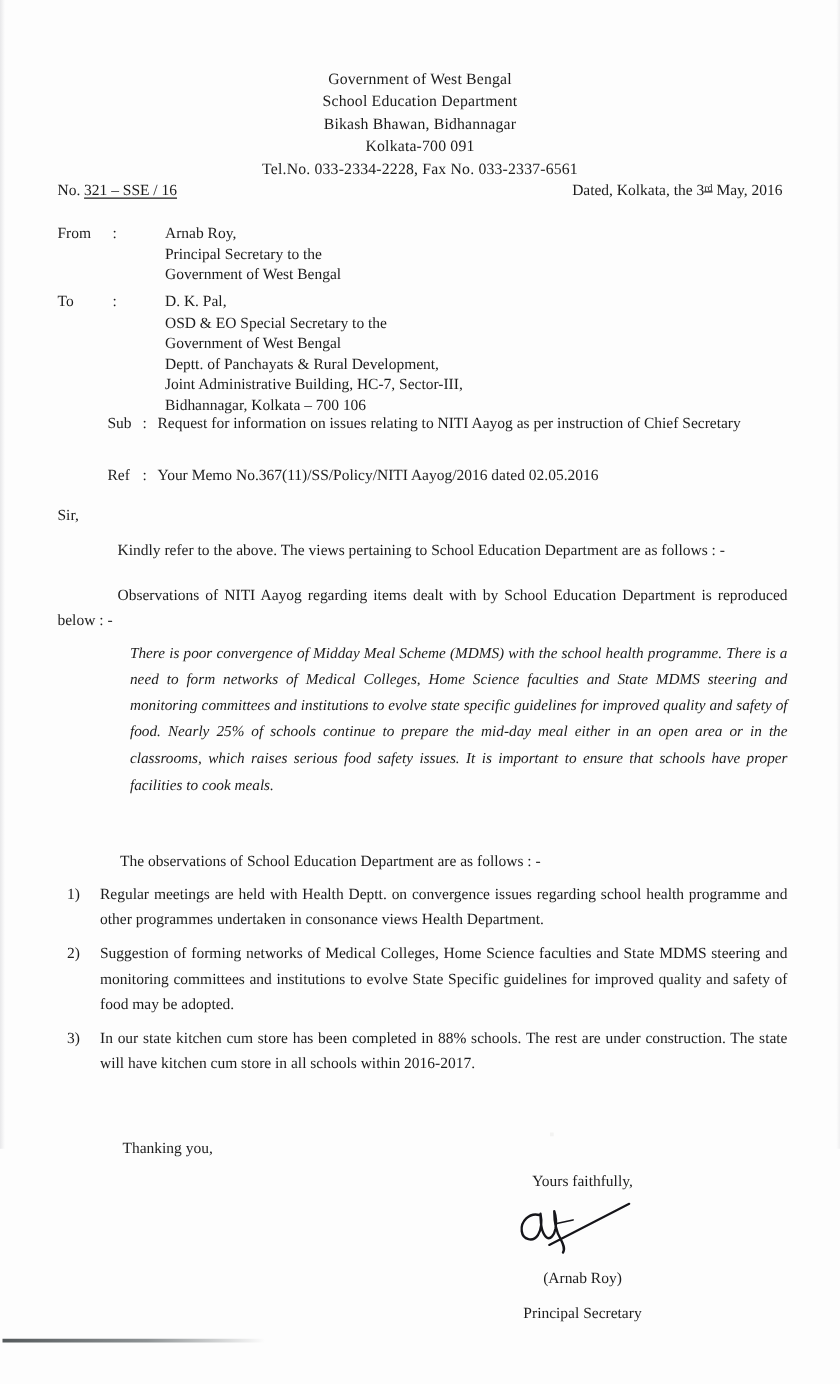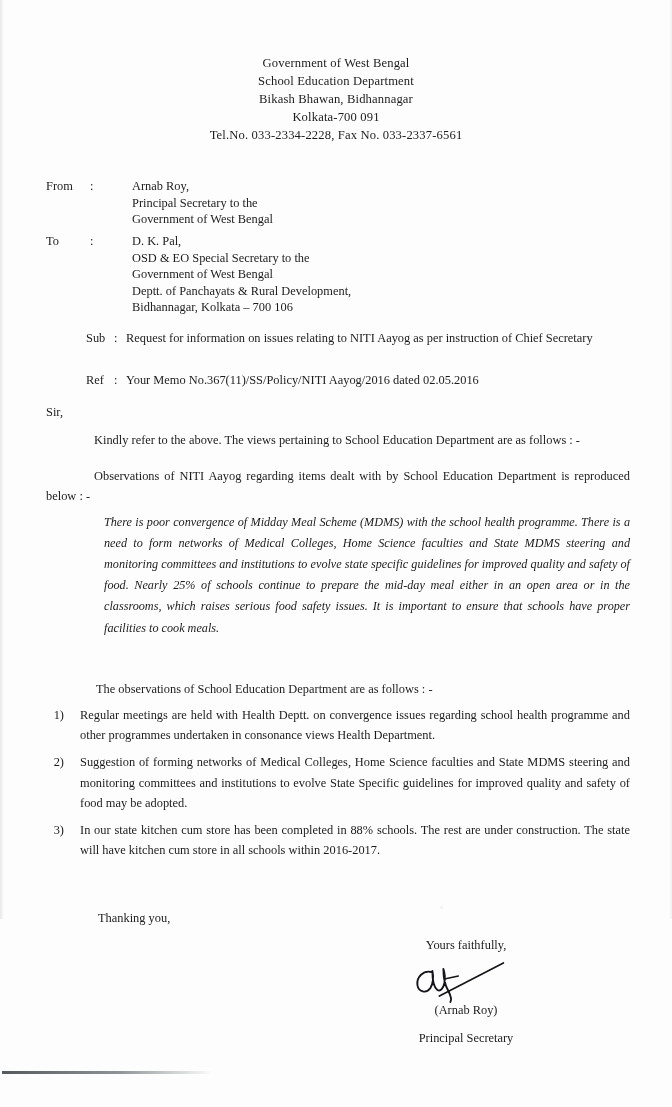--- a/index.html
+++ b/index.html
@@ -205,21 +205,21 @@
   .sig-svg-wrap {
     height: 48px;
     position: relative;
   }
   .sig-svg-wrap svg {
     position: absolute;
     left: 50%;
     top: 0;
     transform: translateX(-52%);
   }
-  .signer-name { margin-top: 0px; }
+  .signer-name { margin-top: 12px; }
   .signer-title { margin-top: 13px; }
 </style>
 </head>
 <body>
 
 <div class="page">
 
   <div class="scan-edge-left"></div>
   <div class="scan-edge-right"></div>
   <div class="scan-smudge" style="left:120px; top:538px; width:2px; height:2px;"></div>
@@ -227,39 +227,46 @@
   <div class="scan-artifact-bottom"></div>
 
   <div class="letterhead">
     <div>Government of West Bengal</div>
     <div>School Education Department</div>
     <div>Bikash Bhawan, Bidhannagar</div>
     <div>Kolkata-700 091</div>
     <div>Tel.No. 033-2334-2228, Fax No. 033-2337-6561</div>
   </div>
 
+  <div class="memo-row">
+    <div>
+      <span class="memo-no-prefix">No.</span><span class="memo-no-value">321 – SSE / 16</span>
+    </div>
+    <div class="memo-date"><span>Dated, Kolkata, the 3</span><sup>rd</sup><span> May, 2016</span></div>
+  </div>
 
   <div class="addr-block from">
     <div class="addr-label">From</div>
     <div class="addr-colon">:</div>
     <div class="addr-lines">
       <div>Arnab Roy,</div>
       <div>Principal Secretary to the</div>
       <div>Government of West Bengal</div>
     </div>
   </div>
 
   <div class="addr-block to">
     <div class="addr-label">To</div>
     <div class="addr-colon">:</div>
     <div class="addr-lines">
       <div>D. K. Pal,</div>
       <div>OSD &amp; EO Special Secretary to the</div>
       <div>Government of West Bengal</div>
       <div>Deptt. of Panchayats &amp; Rural Development,</div>
+      <div>Joint Administrative Building, HC-7, Sector-III,</div>
       <div>Bidhannagar, Kolkata – 700 106</div>
     </div>
   </div>
 
   <div class="subref sub">
     <div class="subref-label">Sub</div>
     <div class="subref-colon">:</div>
     <div class="subref-body">Request for information on issues relating to NITI Aayog as per instruction of Chief Secretary</div>
   </div>
 

